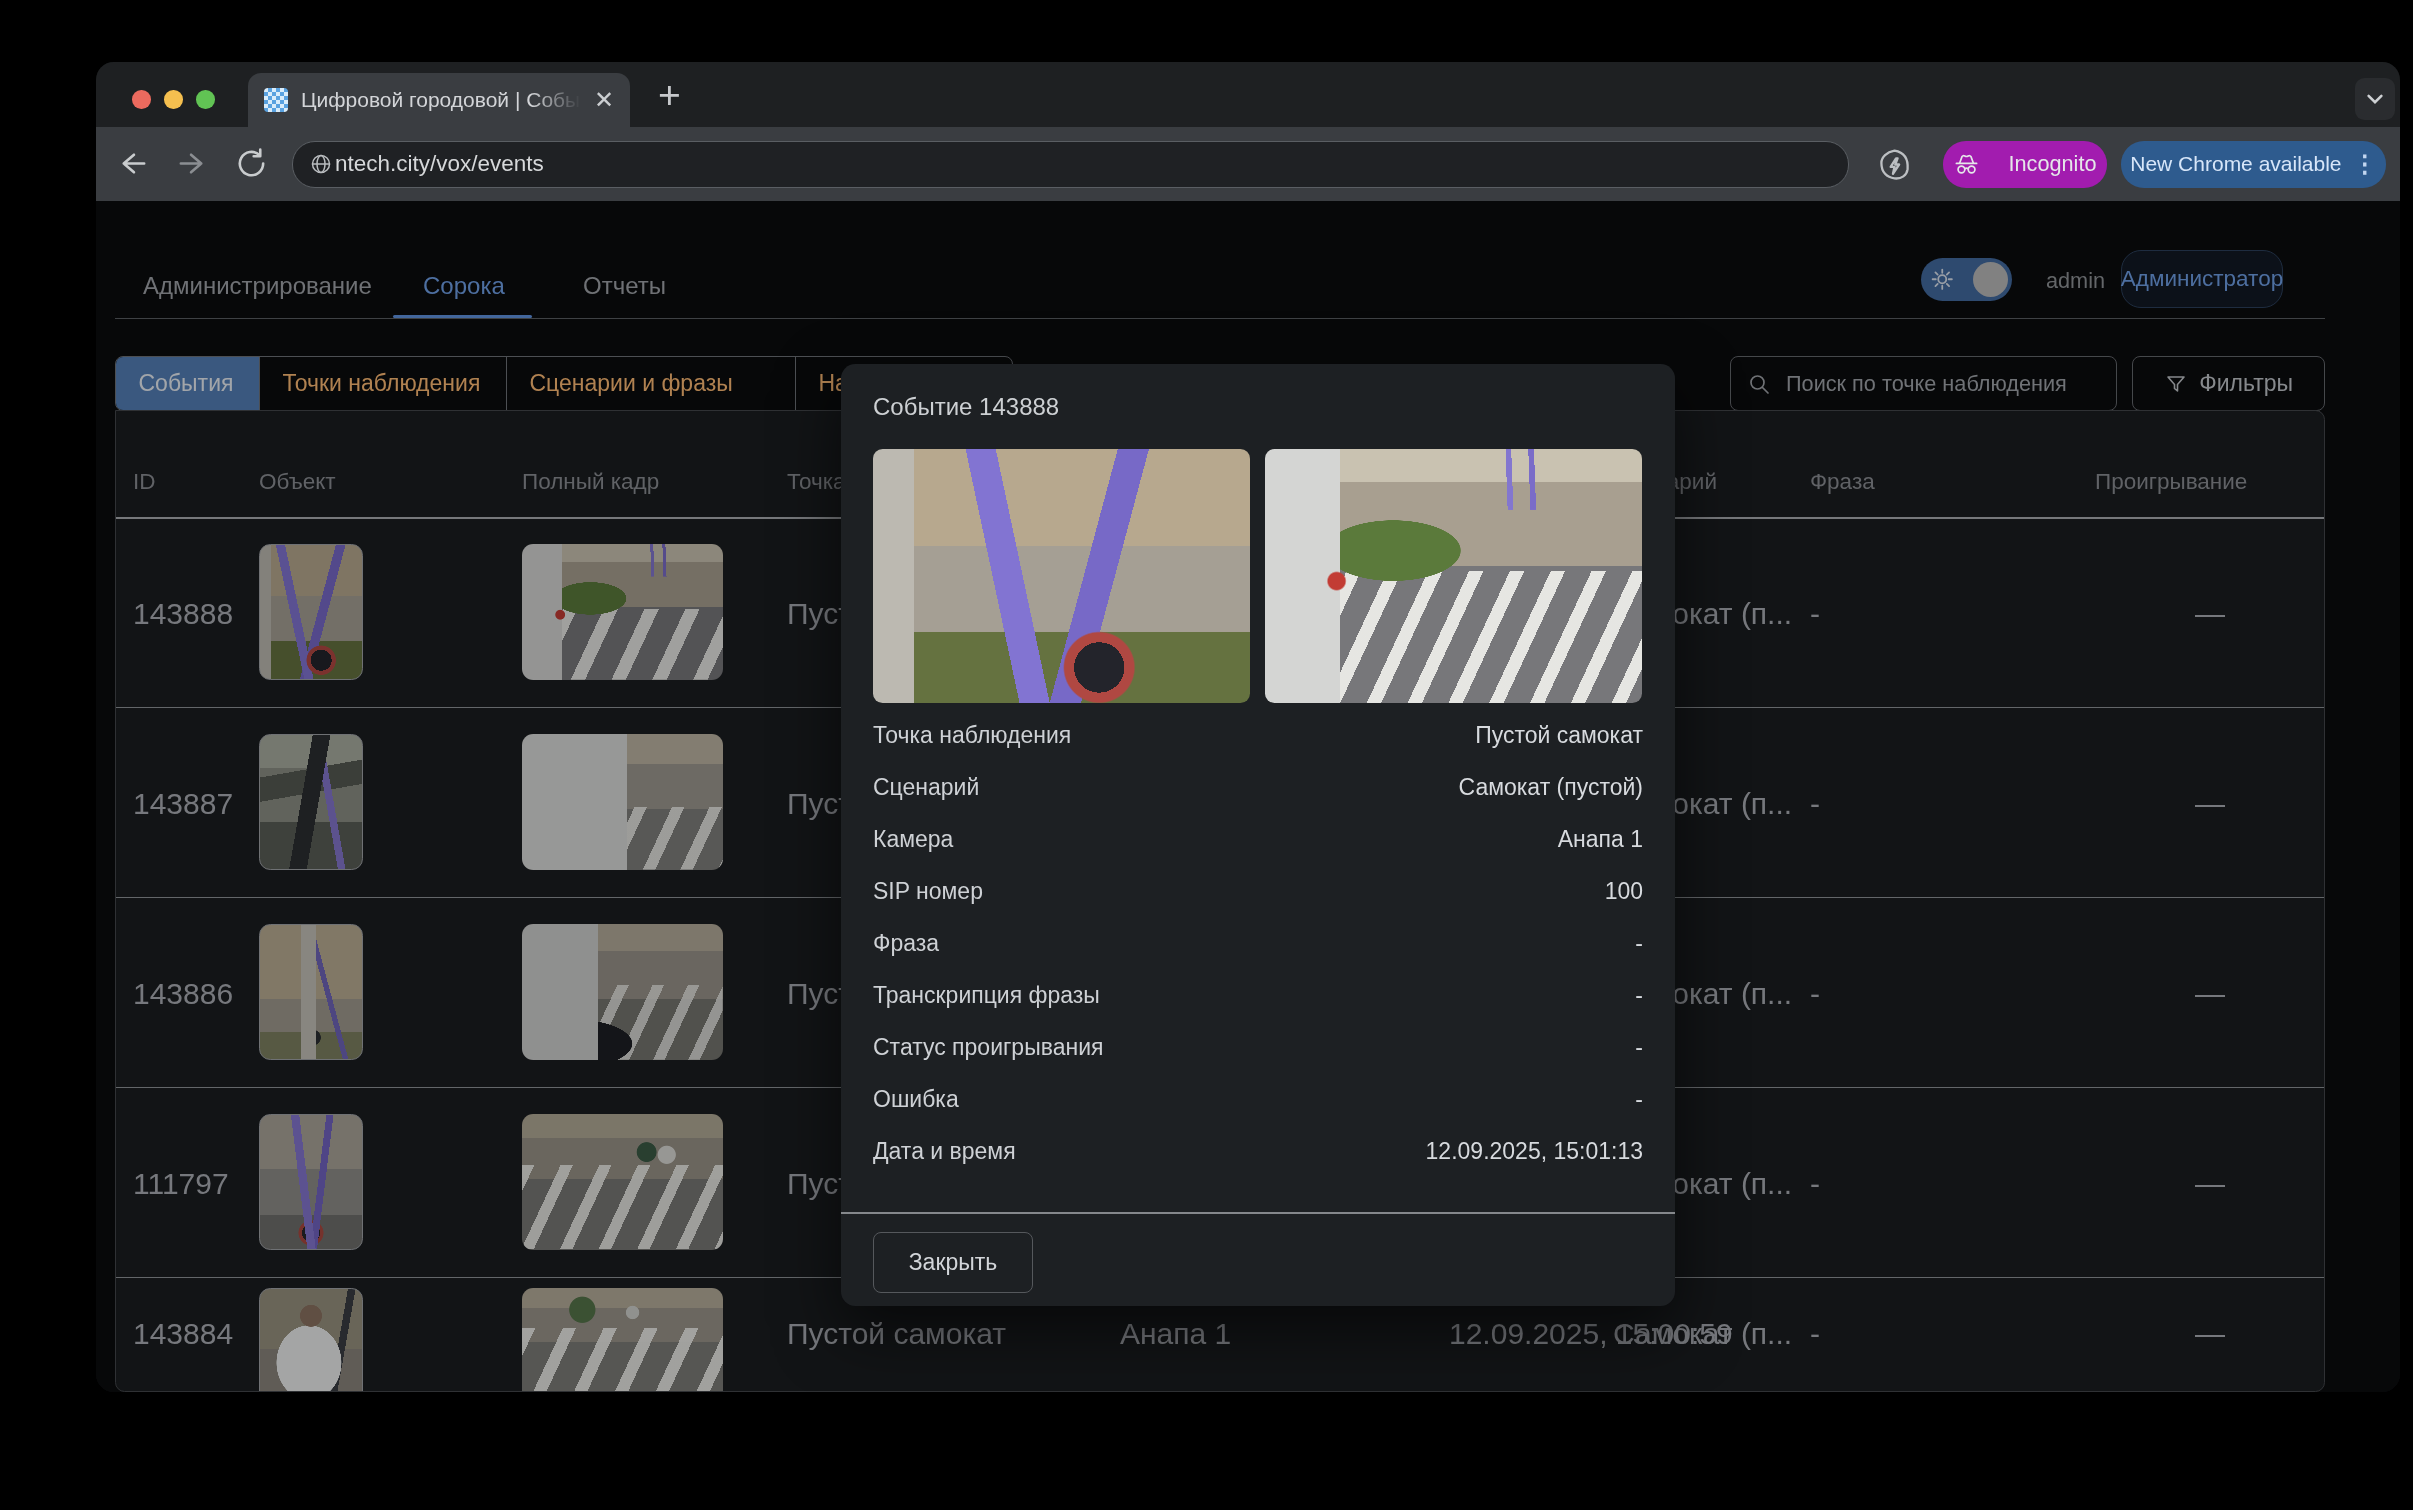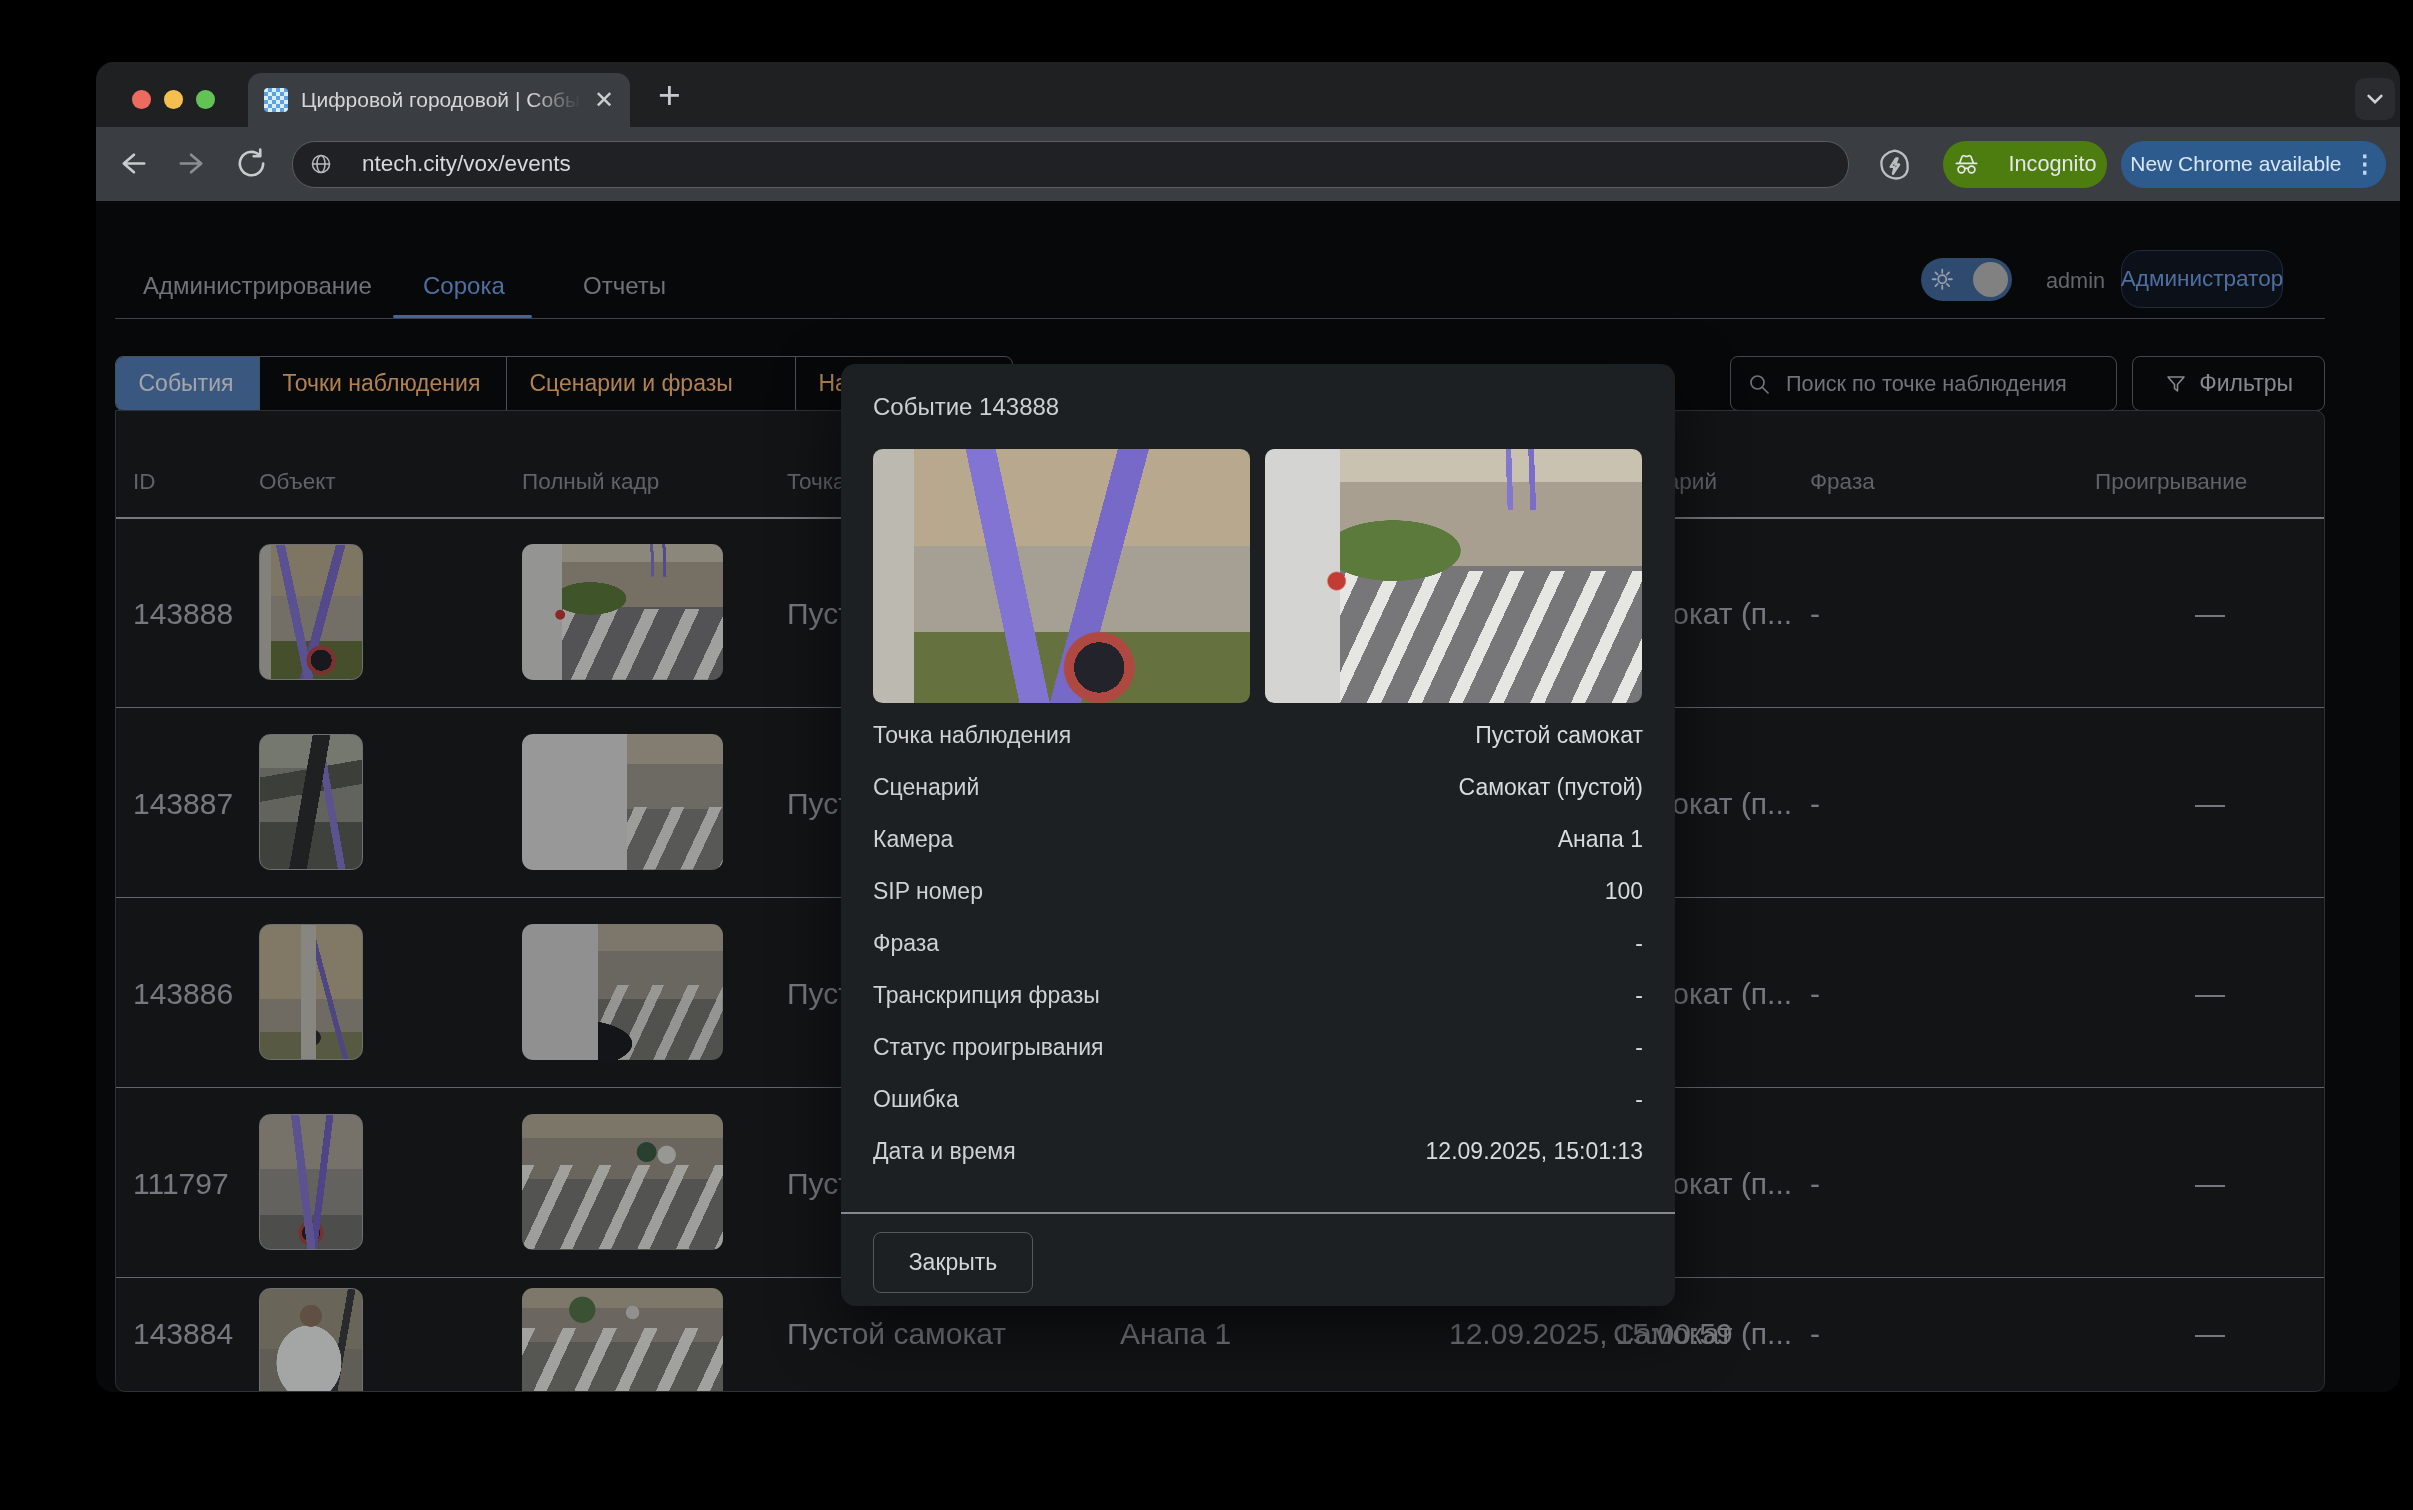--- a/index.html
+++ b/index.html
@@ -19,24 +19,24 @@
              -webkit-mask-image:linear-gradient(90deg,#000 82%,transparent);mask-image:linear-gradient(90deg,#000 82%,transparent)}
   .tab-close{color:#cbced1;font-size:24px;line-height:24px}
   .plus{position:absolute;left:562px;top:11.2px;font-size:39px;font-weight:300;color:#c6c8cb}
   .chev-btn{position:absolute;left:2259px;top:16px;width:40px;height:42px;border-radius:9.6px;background:#2a2c2f;
             display:flex;align-items:center;justify-content:center;color:#ced1d4}
   
   .toolbar{height:74px;background:#3a3d41;position:relative}
   .tbtn{position:absolute;top:19px;width:35px;height:35px;color:#c9ccce}
   .tbtn.fwd{color:#8b8e92}
   .omnibox{position:absolute;left:196px;top:13.6px;width:1557px;height:47px;border-radius:23px;background:#1f2124;
-           border:0.8px solid #5a5e63;display:flex;align-items:center;padding:0 16px;gap:29px;box-sizing:border-box}
+           border:0.8px solid #5a5e63;display:flex;align-items:center;padding:0 16px;gap:2px;box-sizing:border-box}
   .url{font-size:22.5px;color:#d6d8da}
   .leaf{position:absolute;left:1780px;top:19px;color:#bcbfc2}
-  .incog{position:absolute;left:1847px;top:13.6px;width:164px;height:47px;border-radius:23px;background:#4d7c0f;
+  .incog{position:absolute;left:1847px;top:13.6px;width:164px;height:47px;border-radius:23px;background:#a21caf;
          display:flex;align-items:center;justify-content:center;gap:28px;color:#e5e7e9;font-size:21.7px}
   .update-pill{position:absolute;left:2025px;top:13.6px;width:265px;height:47px;border-radius:23px;background:#2e5b8e;
                color:#d7e6f9;font-size:21px;display:flex;align-items:center;justify-content:center;gap:11.2px}
   .update-pill .dots{color:#c2d6f0;font-size:24px;font-weight:700}
   
   .app{position:absolute;top:139px;left:0;right:0;bottom:0;background:#0b0c0e}
   .nav-item{position:absolute;top:71px;font-size:24px;color:#9fa3a8}
   .nav-item.n0{left:47px}.nav-item.n1{left:327px}.nav-item.n2{left:487px}
   .nav-item.active{color:#6f9fe6}
   .nav-item.active::after{content:"";position:absolute;left:-30.5px;right:-27px;top:43px;height:3.2px;background:#5f92e0;border-radius:1.6px}

